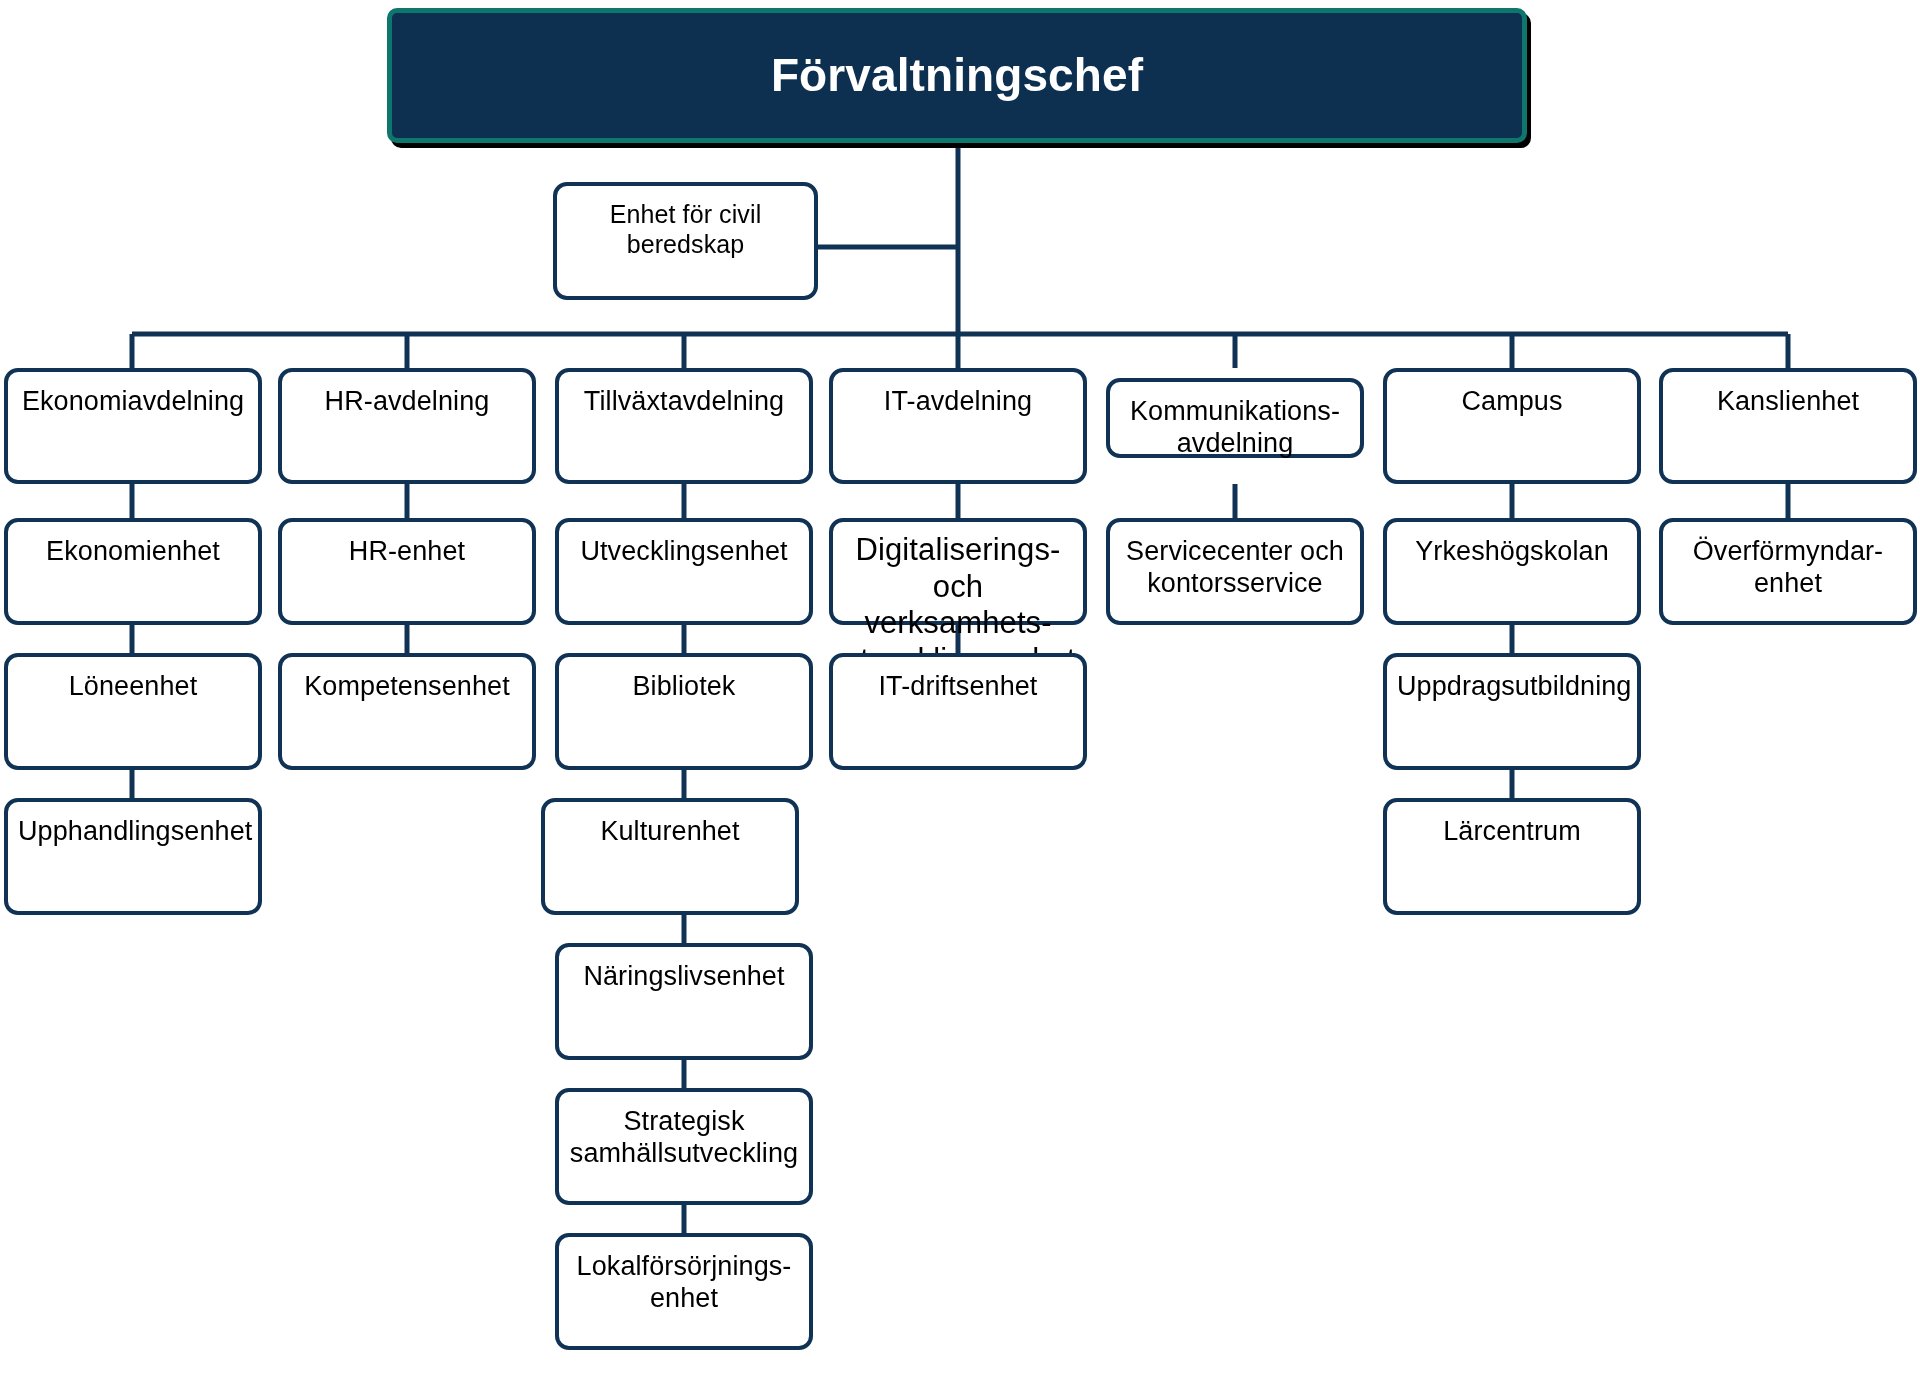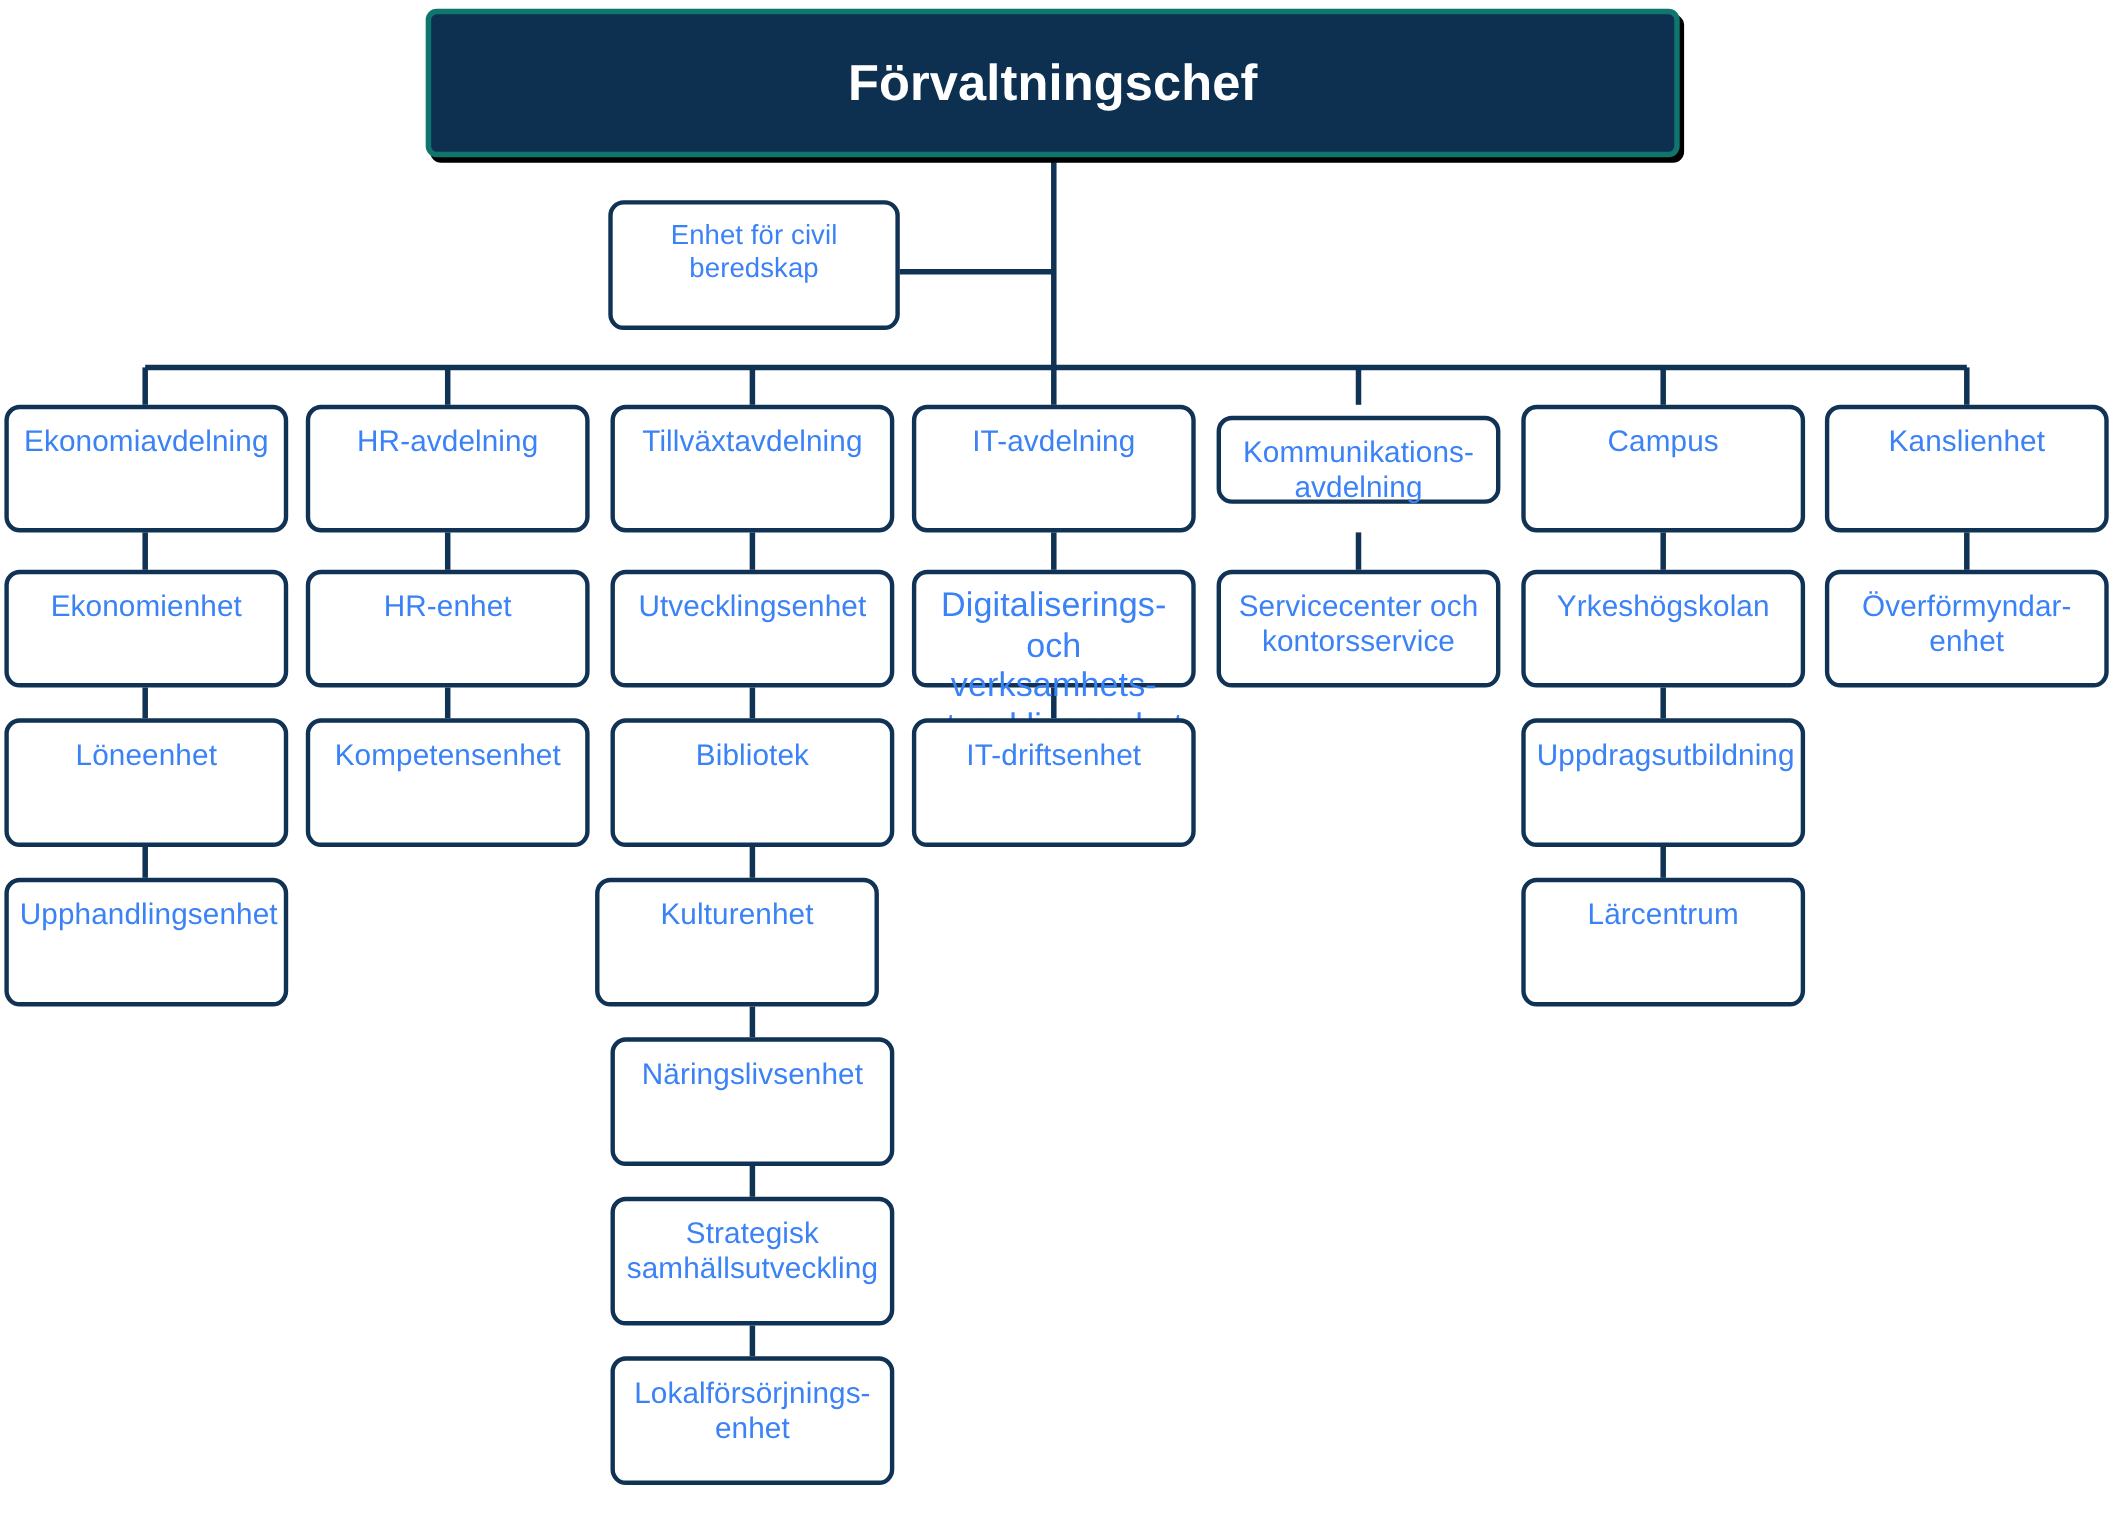--- a/index.html
+++ b/index.html
@@ -25,21 +25,21 @@
     width: 1920px;
     height: 1386px;
     pointer-events: none;
   }
   .node {
     position: absolute;
     box-sizing: border-box;
     border: 4px solid #103254;
     border-radius: 14px;
     background: #ffffff;
-    color: #3b82f6;
+    color: #000000;
     display: flex;
     align-items: flex-start;
     justify-content: center;
     text-align: center;
     line-height: 1.18;
     font-size: 27px;
     padding: 14px 10px 8px 10px;
     letter-spacing: 0.1px;
   }
   .node.root {

